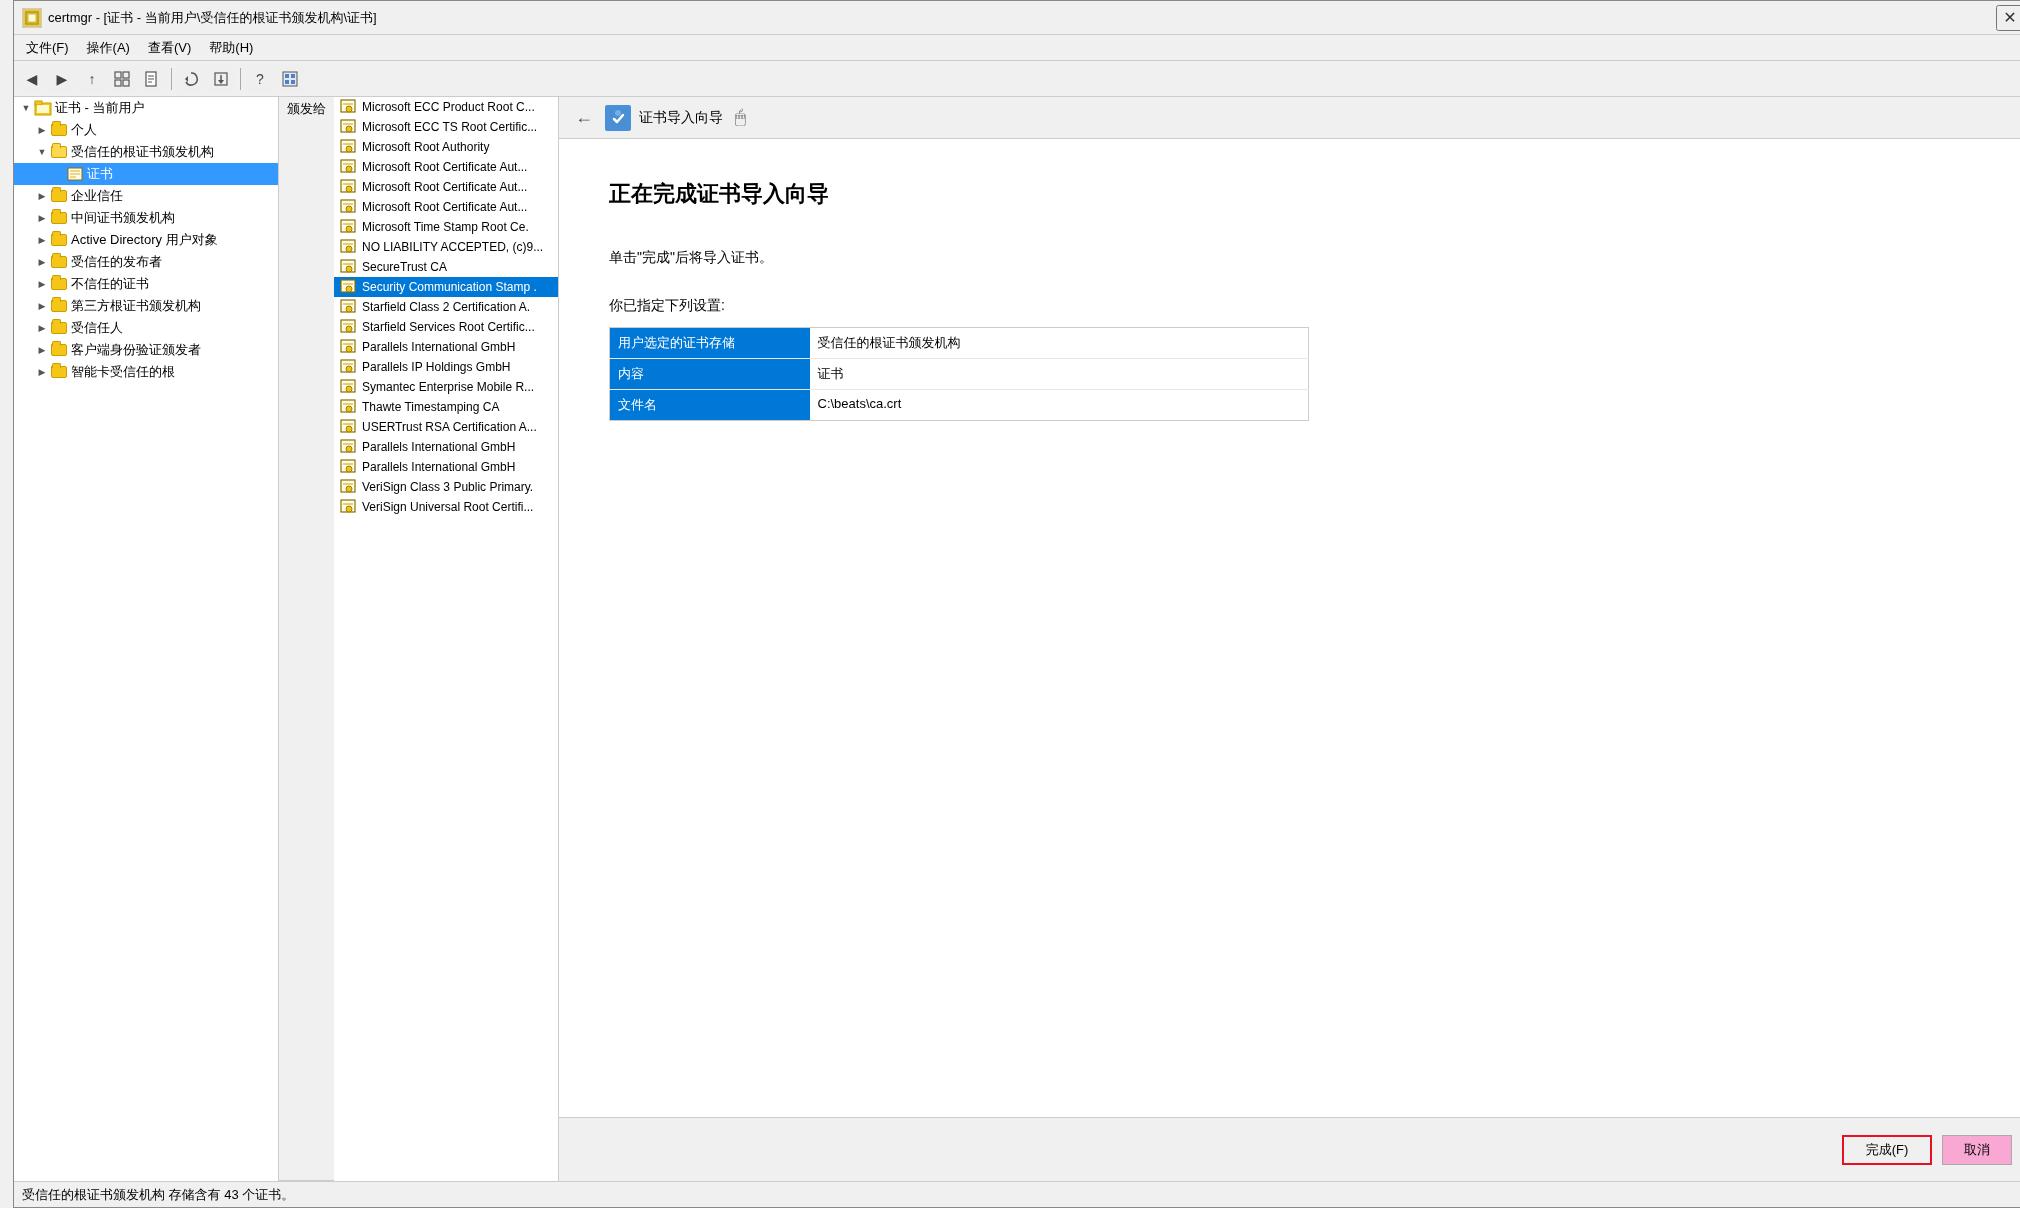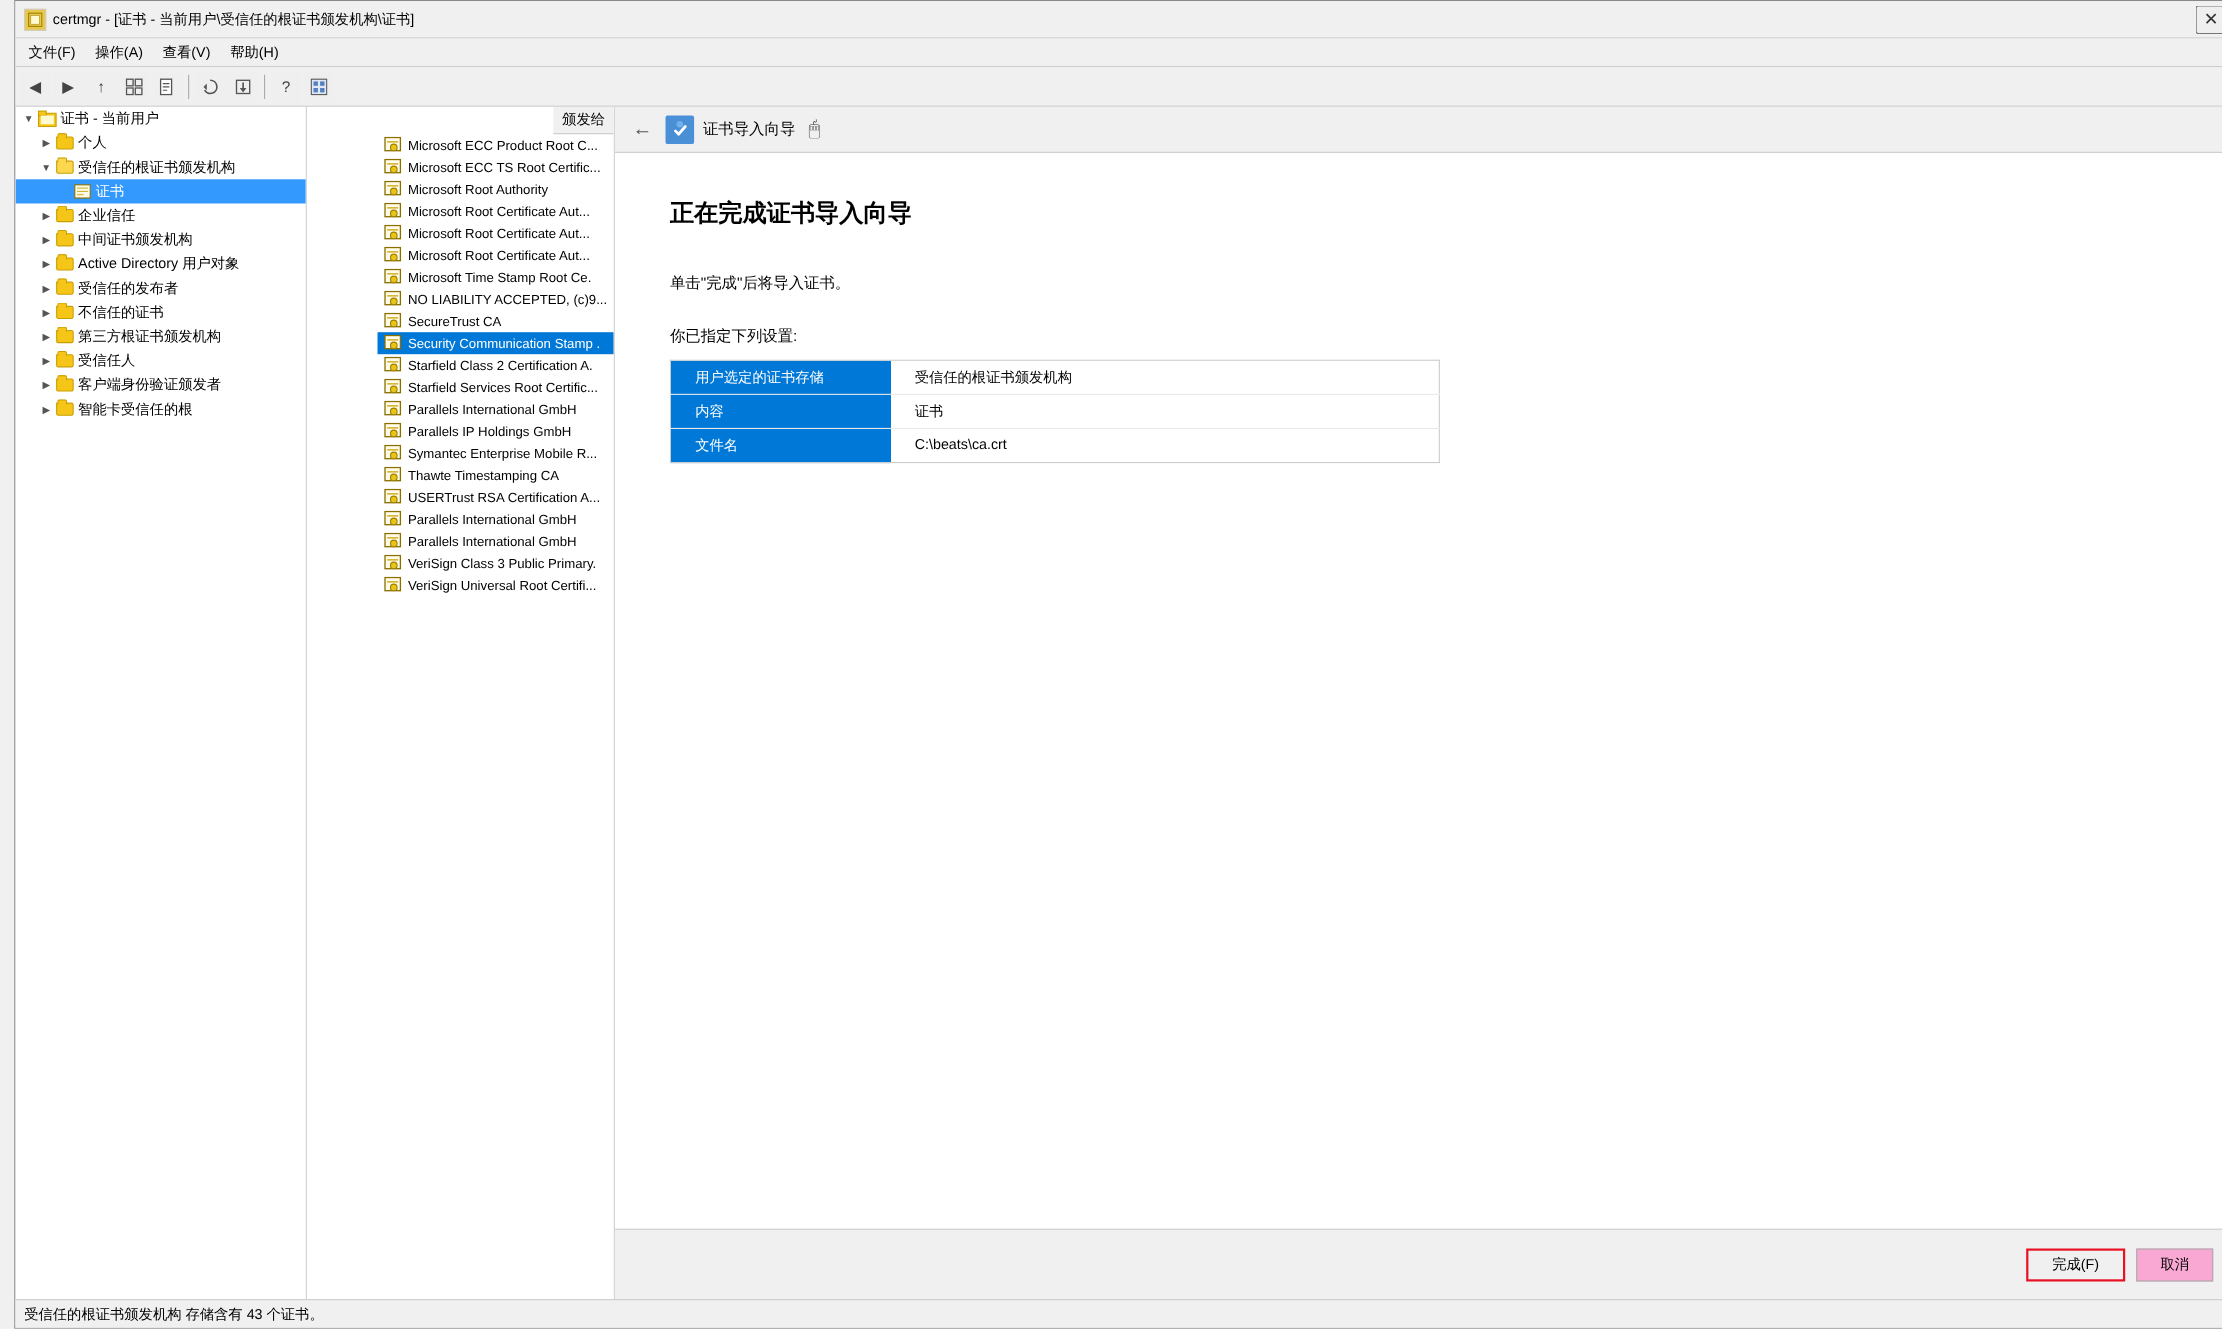--- a/index.html
+++ b/index.html
@@ -199,23 +199,22 @@
     .indent-1 { padding-left: 20px; }
     .indent-2 { padding-left: 36px; }
 
     
     .middle-panel {
       width: 280px;
       min-width: 280px;
       background: #fff;
       border-right: 1px solid #ccc;
       display: flex;
-      flex-direction: column;
+      flex-direction: row;
       overflow: hidden;
-      align-items: flex-end;
     }
 
     .list-header {
       background: #f0f0f0;
       border-bottom: 1px solid #ccc;
       padding: 3px 8px;
       font-size: 13px;
       font-weight: normal;
       color: #000;
     }
@@ -315,21 +314,21 @@
       color: #000;
       margin-bottom: 12px;
     }
 
     .wizard-table {
       border: 1px solid #ccc;
       width: 700px;
       border-collapse: collapse;
     }
     .wizard-table td {
-      padding: 6px 22px;
+      padding: 6px 8px;
       font-size: 13px;
       border-bottom: 1px solid #e8e8e8;
       vertical-align: top;
     }
     .wizard-table tr:last-child td {
       border-bottom: none;
     }
     .wizard-table td:first-child {
       width: 200px;
       background: #0078d7;

